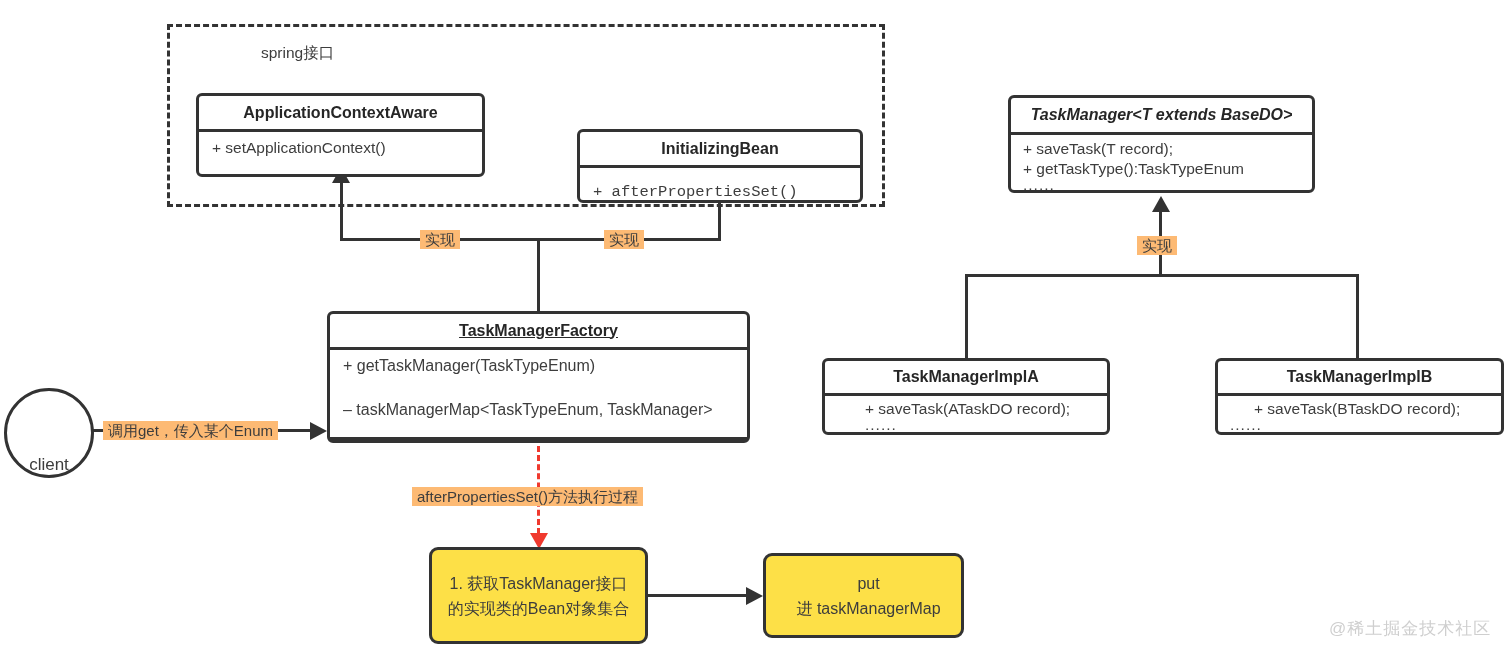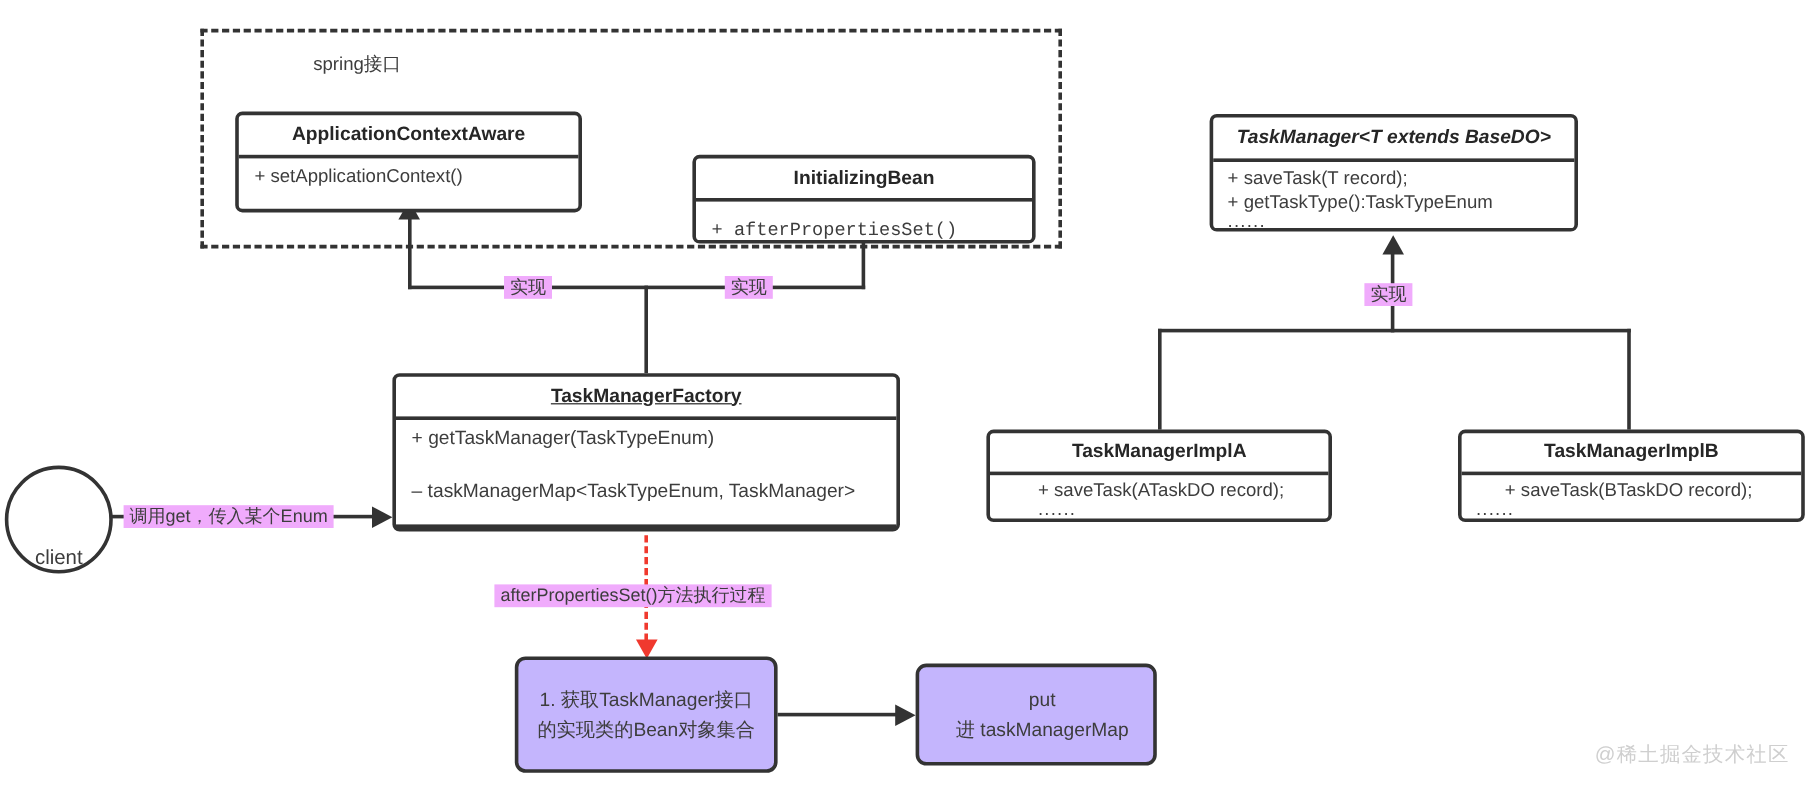--- a/index.html
+++ b/index.html
@@ -22,26 +22,26 @@
     border-left:9px solid transparent;border-right:9px solid transparent;
     border-top:16px solid #f0392e;}
   
   .uml{position:absolute;background:#ffffff;border:3px solid #333333;border-radius:6px;box-sizing:border-box;}
   .uml .title{font-weight:bold;font-size:16px;color:#262626;text-align:center;
     border-bottom:3px solid #333333;display:flex;align-items:center;justify-content:center;}
   .uml .member{font-size:15.5px;color:#3d3d3d;}
   .row-flex{display:flex;align-items:center;padding-left:13px;box-sizing:border-box;}
   .body-pad{padding:4px 12px 0 12px;box-sizing:border-box;}
   
-  .flowbox{position:absolute;background:#c4b5fd;border:3px solid #333333;border-radius:9px;
+  .flowbox{position:absolute;background:#fde047;border:3px solid #333333;border-radius:9px;
     box-sizing:border-box;display:flex;flex-direction:column;align-items:center;justify-content:center;
     font-size:16px;color:#3d3d3d;line-height:25px;text-align:center;}
   
   .group-dashed{position:absolute;border:3px dashed #333333;box-sizing:border-box;background:transparent;}
-  .edge-label{position:absolute;background:#f0abfc;padding:0 5px;font-size:15px;color:#3d3d3d;white-space:nowrap;line-height:19px;}
+  .edge-label{position:absolute;background:#fdba74;padding:0 5px;font-size:15px;color:#3d3d3d;white-space:nowrap;line-height:19px;}
   .plain-label{position:absolute;font-size:15.5px;color:#3d3d3d;white-space:nowrap;}
   .actor{position:absolute;border:3px solid #333333;border-radius:50%;background:#fff;
     display:flex;align-items:flex-end;justify-content:center;font-size:17px;color:#3d3d3d;box-sizing:border-box;}
   .watermark{position:absolute;font-size:17px;color:#cfcfcf;letter-spacing:1px;white-space:nowrap;}
   .dots{font-size:14px;letter-spacing:1px;color:#3d3d3d;line-height:12px;}
 </style>
 </head>
 <body>
 
 <div class="stage">

